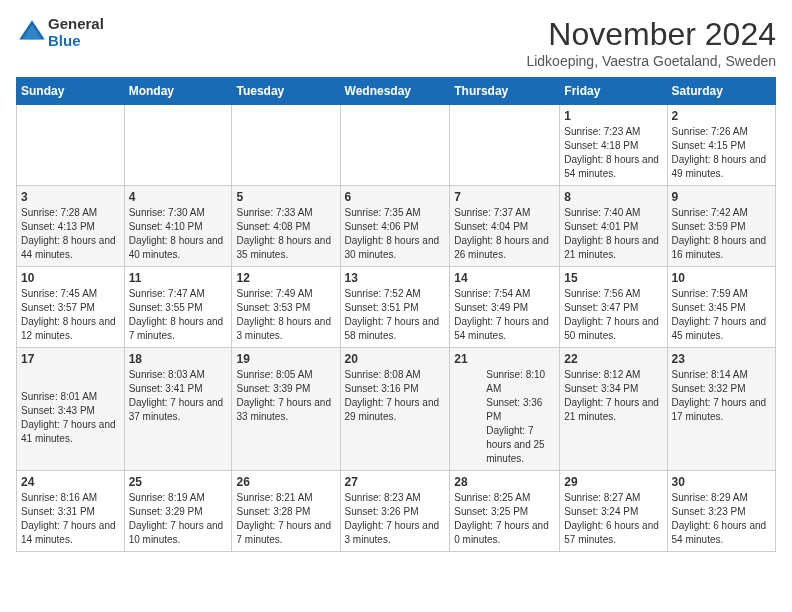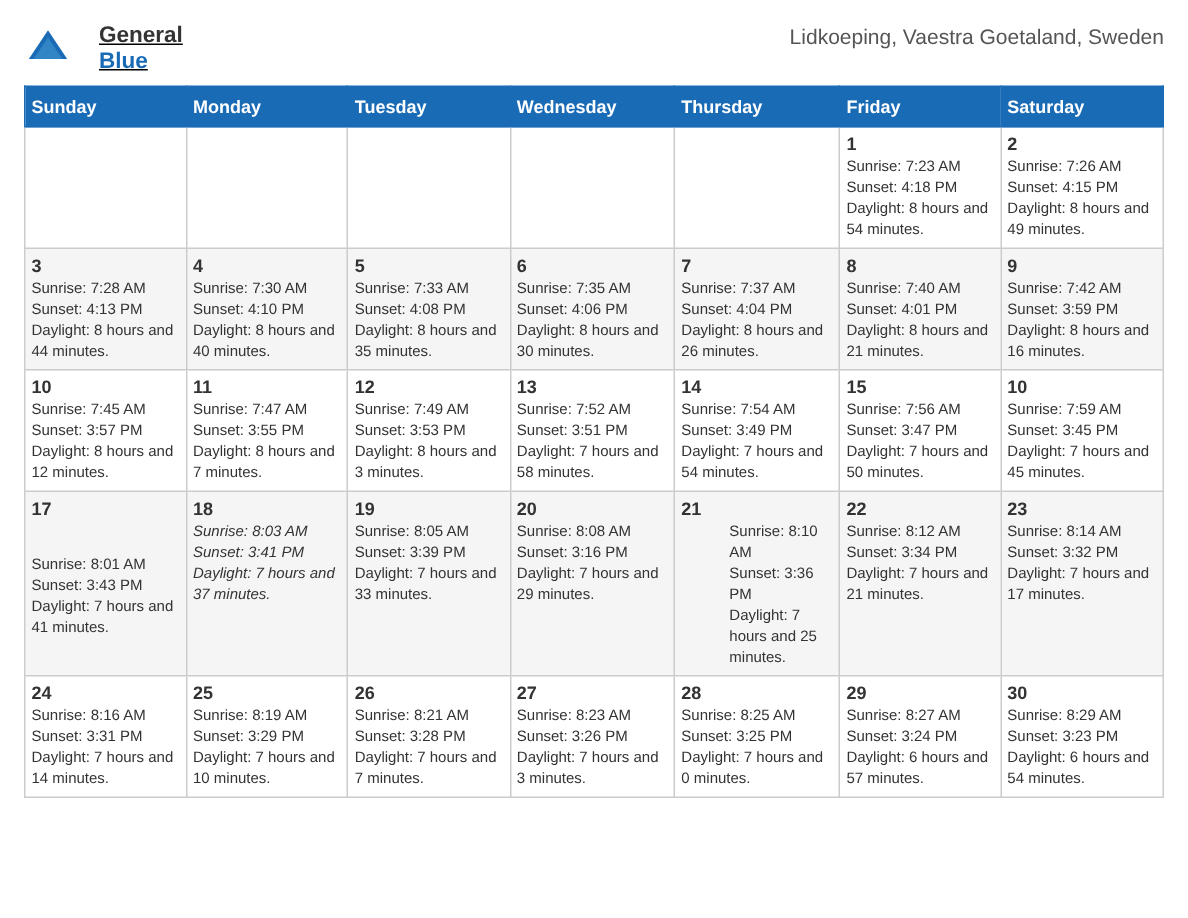--- a/index.html
+++ b/index.html
@@ -12,22 +12,21 @@
     }
     .header {
       display: flex;
       justify-content: space-between;
       align-items: flex-start;
       margin-bottom: 8px;
     }
     .logo {
       display: flex;
       align-items: flex-end;
-      gap: 18px;
-      text-decoration: underline;
+      gap: 0;
     }
     .logo-text {
       display: flex;
       flex-direction: column;
       line-height: 1.1;
     }
     .logo-general {
       font-size: 15px;
       font-weight: bold;
       color: #333;
@@ -101,20 +100,21 @@
     <svg class="logo-icon" viewBox="0 0 40 40" xmlns="http://www.w3.org/2000/svg">
       <polygon points="20,4 36,28 4,28" fill="#1a6bb5"></polygon>
       <polygon points="20,10 32,28 8,28" fill="#4a9fd4" opacity="0.5"></polygon>
     </svg>
     <div class="logo-text">
       <span class="logo-general">General</span>
       <span class="logo-blue">Blue</span>
     </div>
   </div>
   <div class="title-block">
+    <div class="title-month">November 2024</div>
     <div class="title-location">Lidkoeping, Vaestra Goetaland, Sweden</div>
   </div>
 </div>
 
 <table class="calendar">
   <thead>
     <tr>
     <th>Sunday</th>
         <th>Monday</th>
         <th>Tuesday</th>
@@ -234,21 +234,21 @@
       </tr>
       <tr>
         <td>
           <div class="day-num">17</div>
           <div class="day-info" style="white-space: pre-line; margin-top: 24px;">Sunrise: 8:01 AM
 Sunset: 3:43 PM
 Daylight: 7 hours and 41 minutes.</div>
         </td>
         <td>
           <div class="day-num">18</div>
-          <div class="day-info" style="white-space: pre-line; font-style: italic;">Sunrise: 8:03 AM
+          <div class="day-info" style="white-space: pre-line;">Sunrise: 8:03 AM
 Sunset: 3:41 PM
 Daylight: 7 hours and 37 minutes.</div>
         </td>
         <td>
           <div class="day-num">19</div>
           <div class="day-info" style="white-space: pre-line;">Sunrise: 8:05 AM
 Sunset: 3:39 PM
 Daylight: 7 hours and 33 minutes.</div>
         </td>
         <td>

